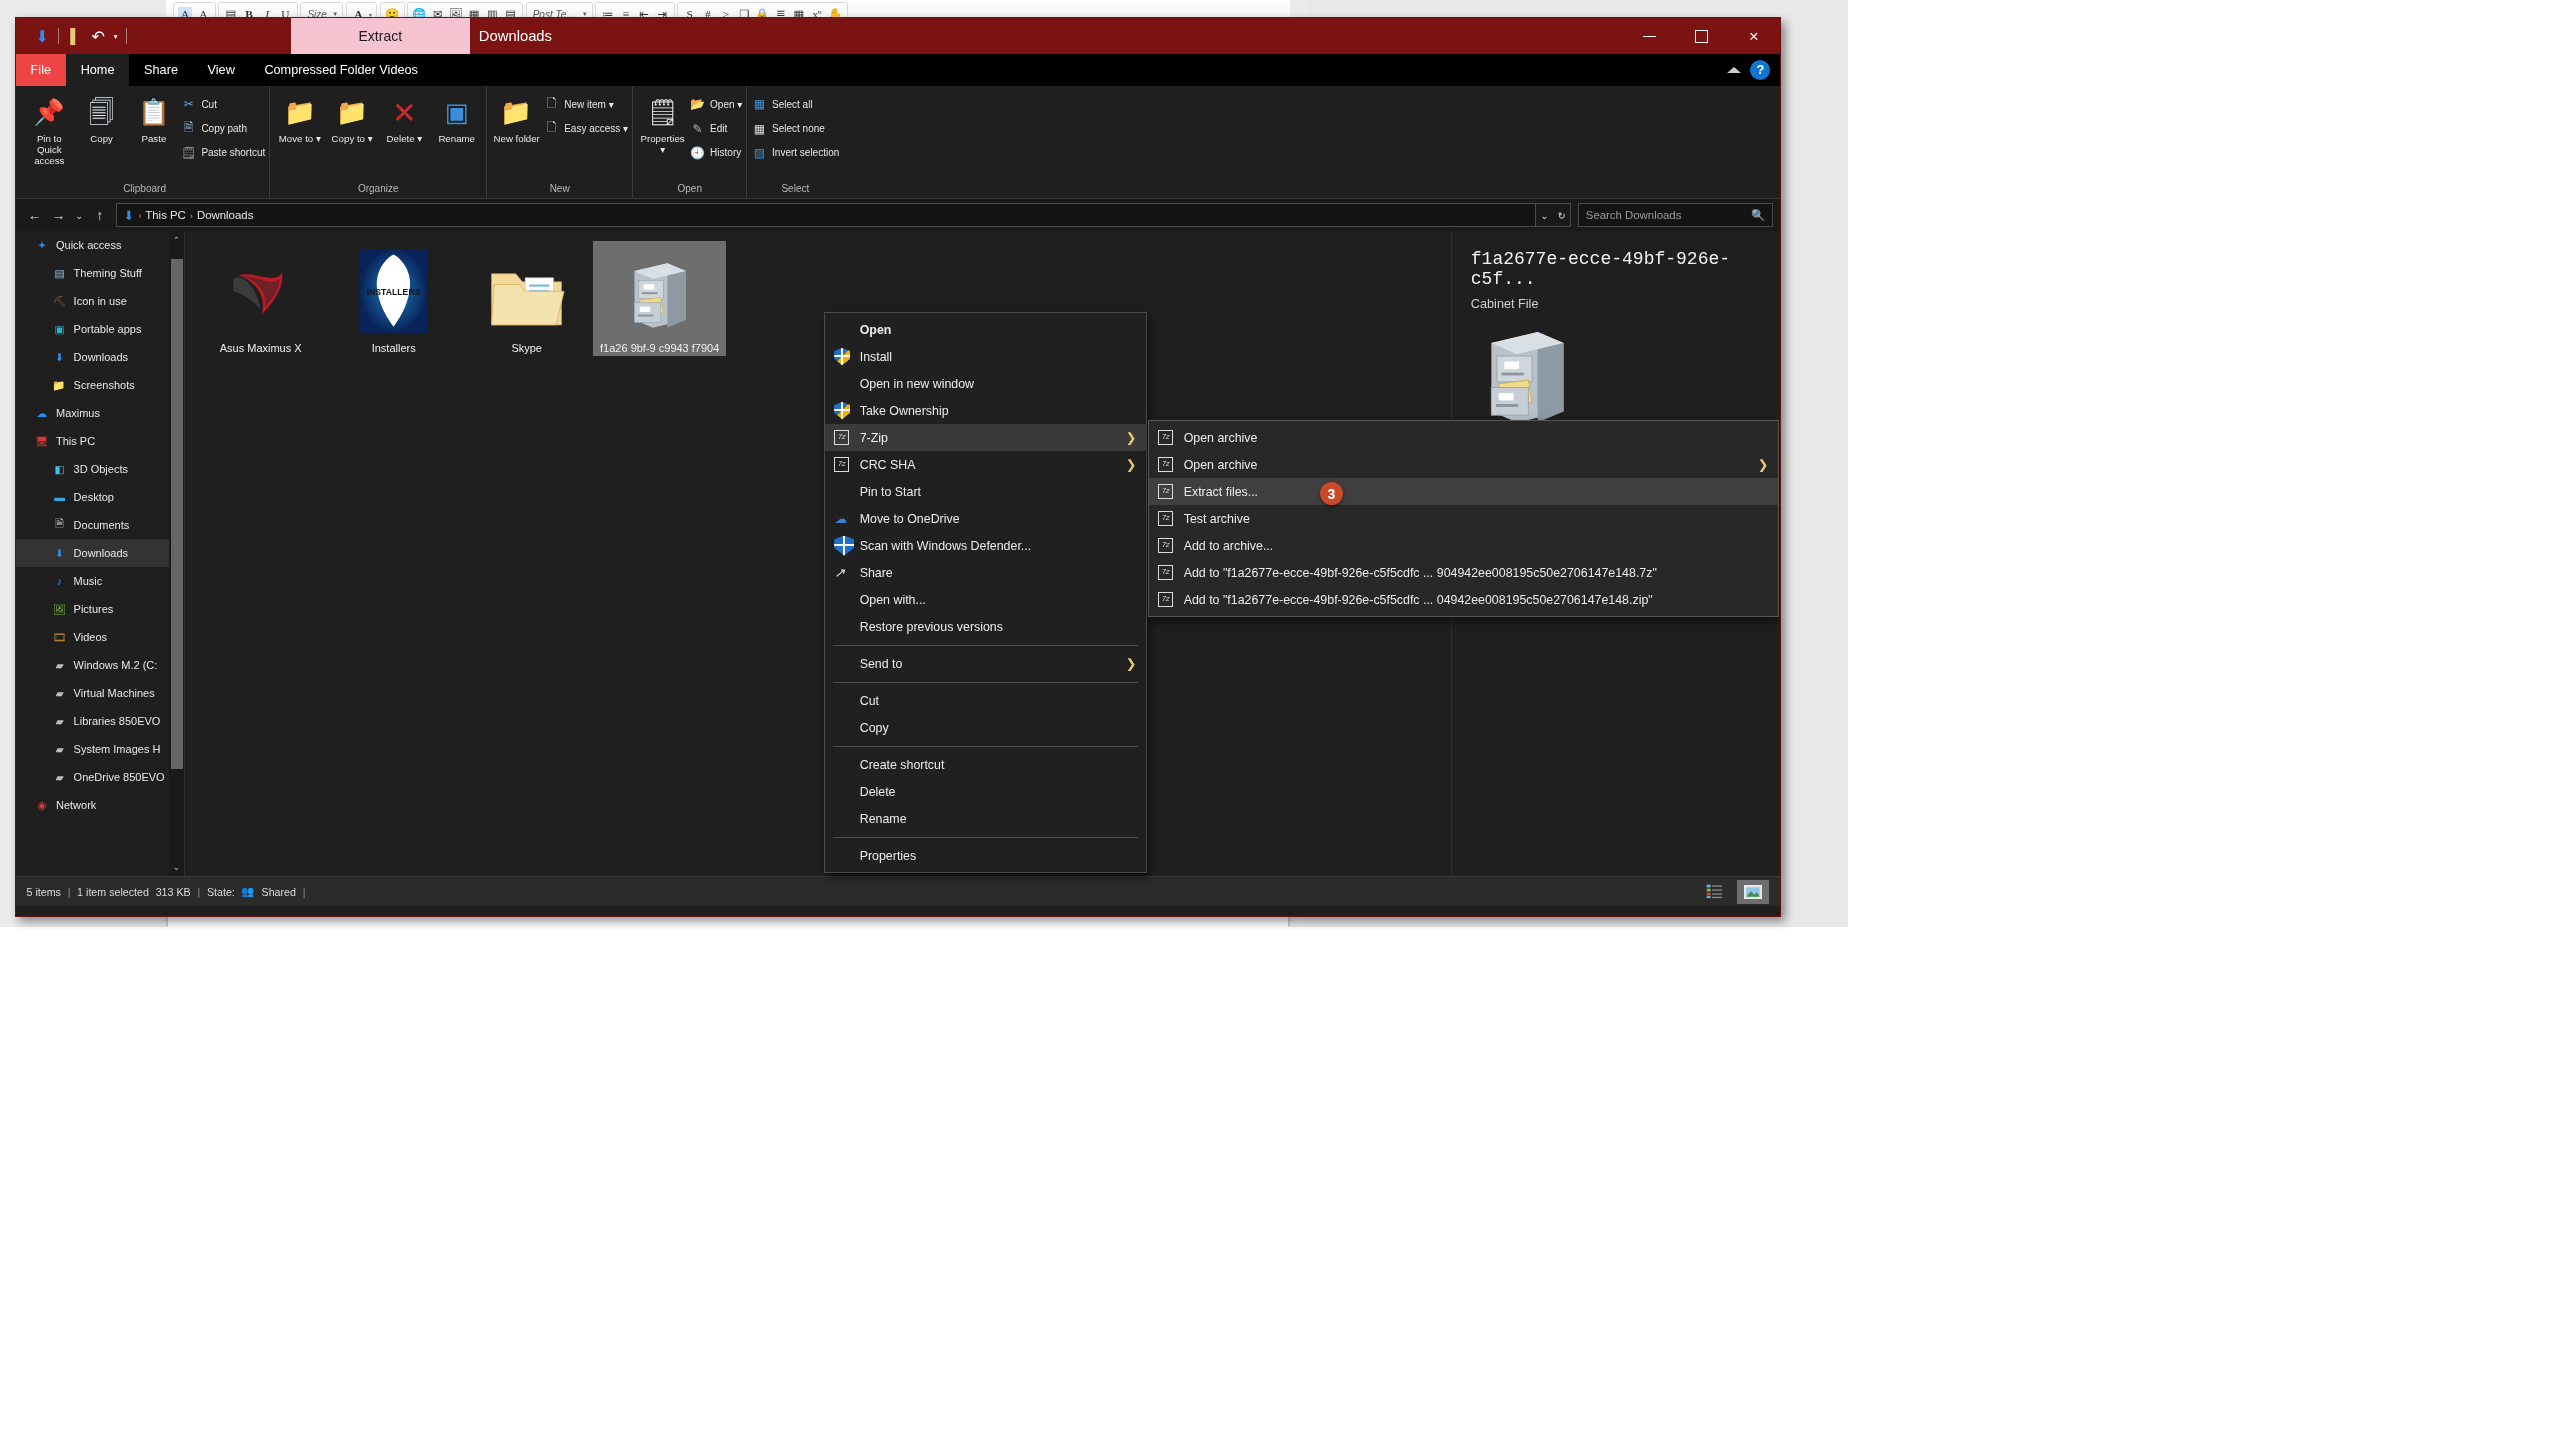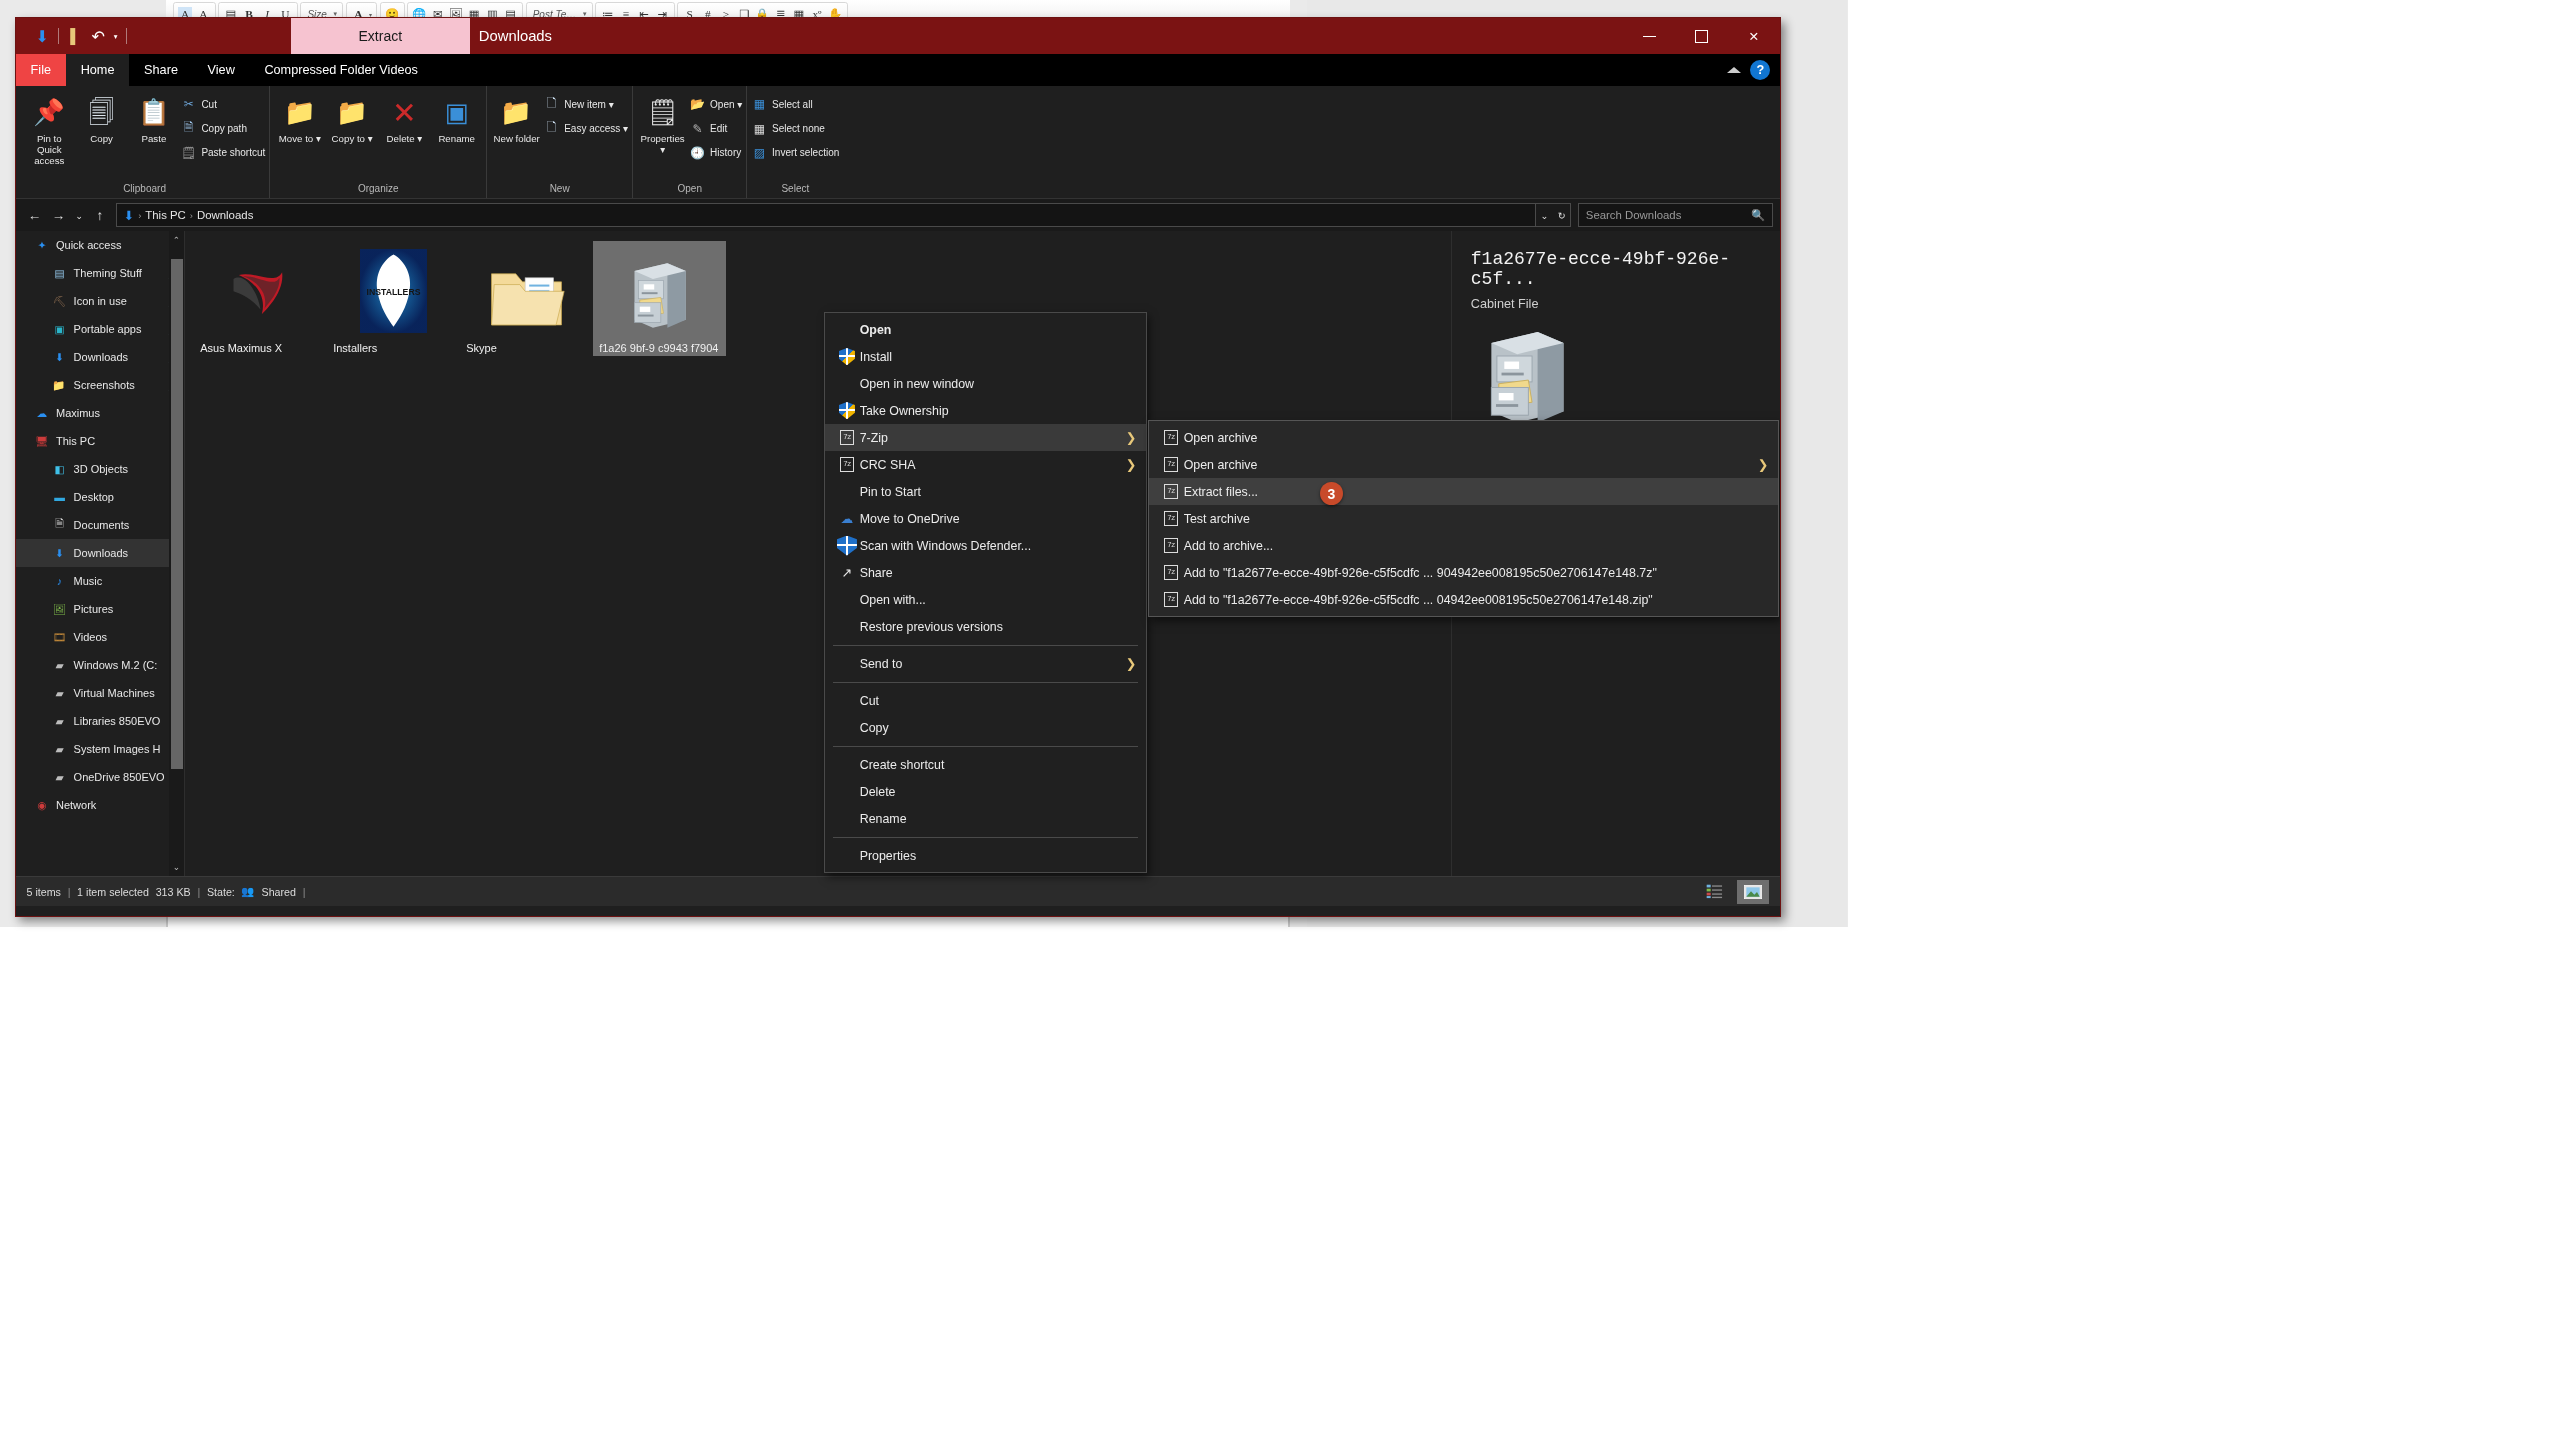--- a/index.html
+++ b/index.html
@@ -198,21 +198,21 @@
   }
   #filegrid { display: flex; gap: 0; padding: 9.4px 0 0 9.4px; }
   .fileitem {
     width: 133px; display: flex; flex-direction: column; align-items: center;
     padding-top: 8px;
   }
   .fileitem.selected { background: #6e6e6e; }
   .fthumb { width: 84px; height: 84px; display: flex; align-items: flex-end; justify-content: center; }
   .flabel {
     margin-top: 8px; color: #f0f0f0; font-size: 11px;
-    text-align: left; line-height: 1.35; width: 121px;
+    text-align: center; line-height: 1.35; width: 121px;
     word-break: break-all;
   }
 
   #detailpane {
     width: 329px; background: #1f1f1f; border-left: 0.7px solid #2e2e2e;
     padding: 17.4px 19px;
   }
   #dp-title { color: #f2f2f2; font-size: 18px; margin-bottom: 8px; font-family: Liberation Mono, monospace; }
   #dp-sub { color: #d0d0d0; font-size: 12.7px; margin-bottom: 8px; }
   #dp-thumb { width: 111px; height: 111px; }
@@ -236,21 +236,21 @@
     box-shadow: 3.4px 4px 8.7px rgba(0,0,0,.55);
     padding: 2.7px 0;
     z-index: 40;
   }
   .ctxitem {
     height: 27px; display: flex; align-items: center;
     color: #ececec; font-size: 12.4px; padding-left: 9.4px; position: relative;
   }
   .ctxitem.hl { background: #3a3a3a; }
   .ctxitem.bold { font-weight: bold; }
-  .ctxitem .cico { width: 25.5px; display: flex; align-items: center; justify-content: center; flex: none; }
+  .ctxitem .cico { width: 25.5px; display: flex; align-items: center; justify-content: flex-start; flex: none; font-style: italic; }
   .ctxitem .carrow { position: absolute; right: 9.4px; color: #e8c87a; font-size: 12.7px; }
   .ctxsep { height: 0.7px; background: #4a4a4a; margin: 4.7px 8px; }
 
   #ctxsub {
     position: absolute; left: 1132px; top: 402px;
     width: 631px; background: #282828;
     border: 0.7px solid #565656;
     box-shadow: 3.4px 4px 8.7px rgba(0,0,0,.55);
     padding: 2.7px 0; z-index: 50;
   }

